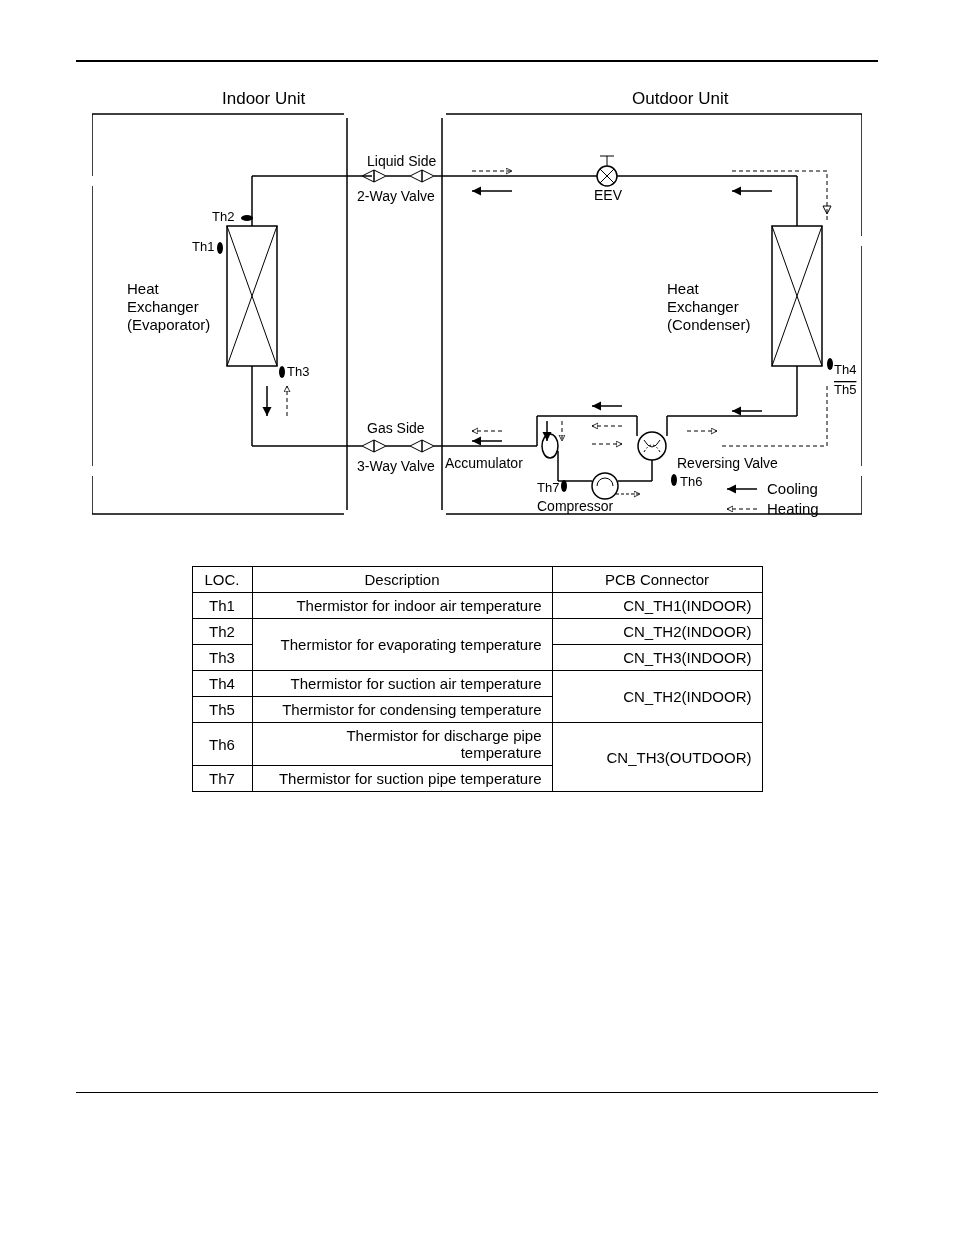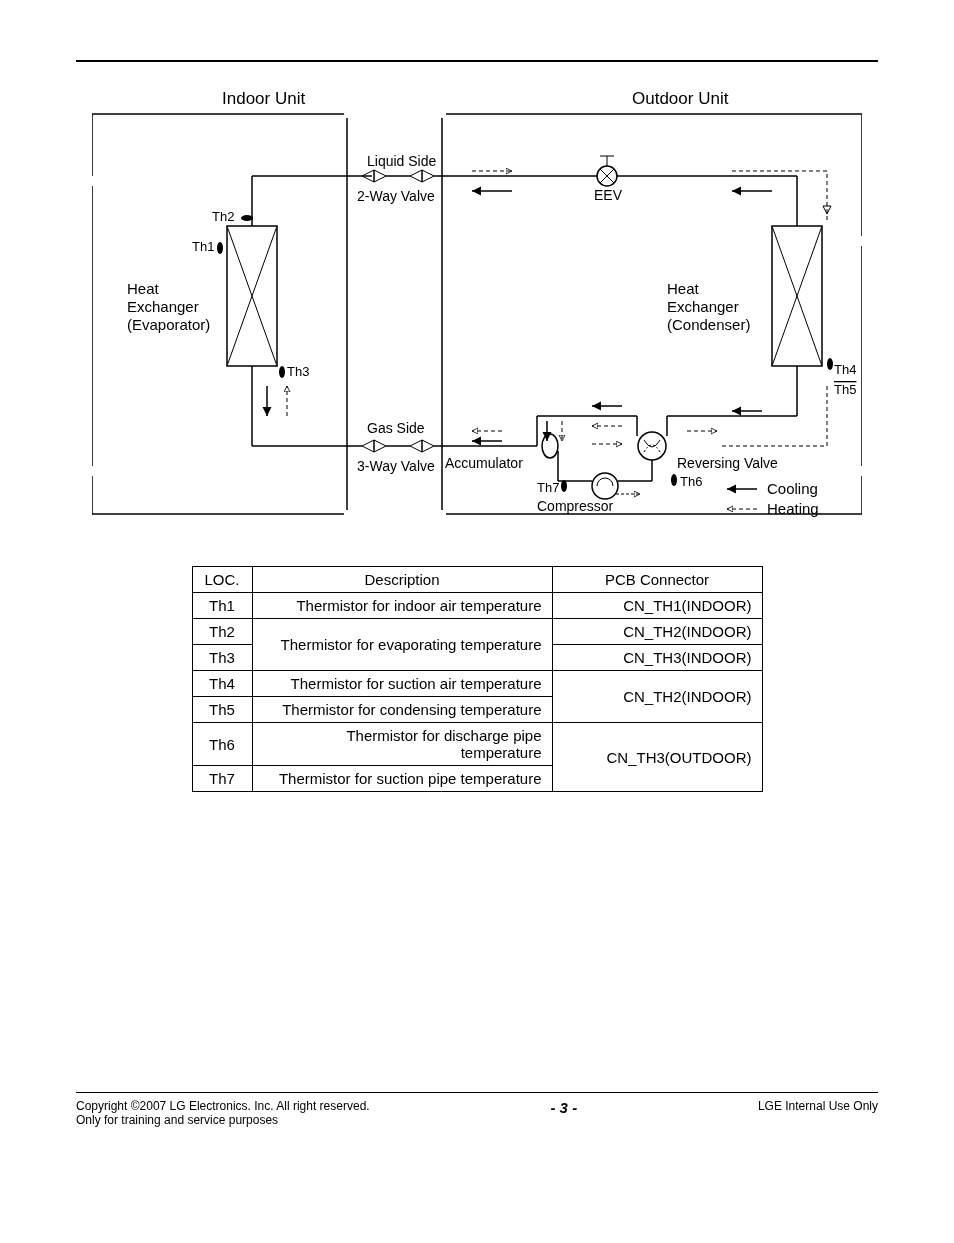--- a/index.html
+++ b/index.html
@@ -263,21 +263,13 @@
       <td class="col-pcb" rowspan="2">CN_TH3(OUTDOOR)</td>
     </tr>
     <tr>
       <td class="col-loc">Th7</td>
       <td class="col-desc">Thermistor for suction pipe temperature</td>
     </tr>
   </tbody>
     </table>
 
   <div class="footer-rule"></div>
-  <div class="footer">
-    <div>
-      <div>Copyright ©2007 LG Electronics. Inc. All right reserved.</div>
-      <div>Only for training and service purposes</div>
-    </div>
-    <div class="center">- 3 -</div>
-    <div>LGE Internal Use Only</div>
-  </div>
 </div>
 
 </body></html>

